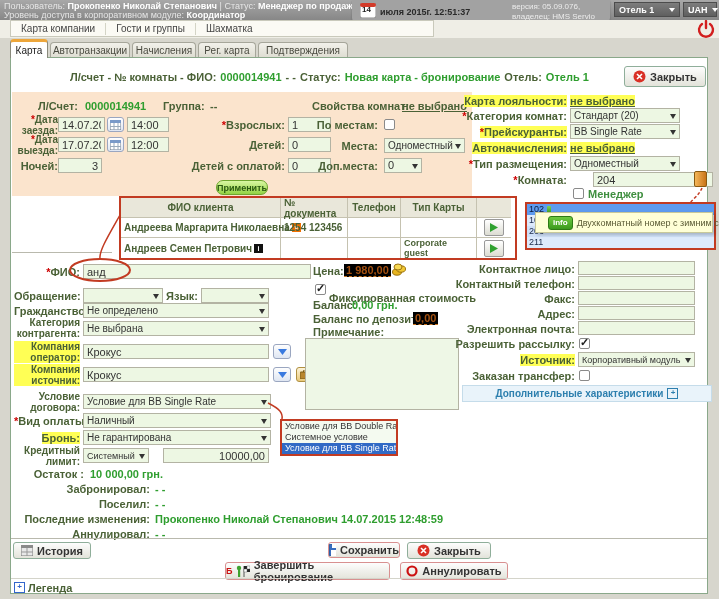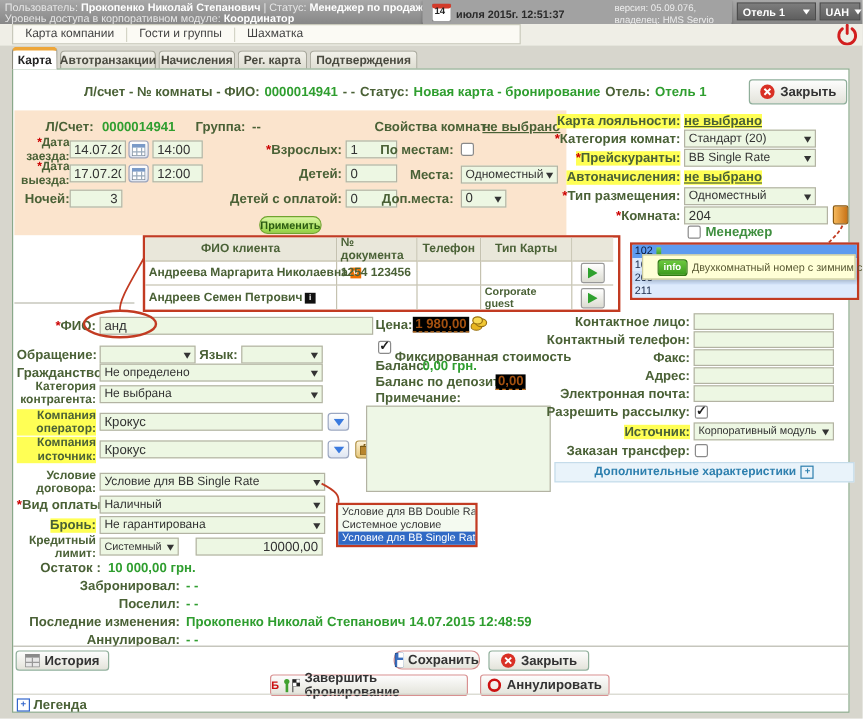--- a/index.html
+++ b/index.html
@@ -23,21 +23,21 @@
   .btn.pinkb{border-color:#d89090;}
   .btn.tealb{border-color:#8fae9a;}
   .topbar{position:absolute;left:0;top:0;width:719px;height:20px;background:linear-gradient(#a8a8a8,#878787);color:#e6e6e6;font-size:9px;}
   .topbar b{color:#fff;}
   .datebox{position:absolute;left:352px;top:0;width:258px;height:26px;background:#a2a2a2;border-radius:0 0 8px 8px;box-shadow:0 1px 2px rgba(0,0,0,.25);}
   .ddark{position:absolute;height:15px;background:linear-gradient(#7d7d7d,#5f5f5f);border:1px solid #4c4c4c;color:#fff;font-weight:bold;font-size:9px;display:flex;align-items:center;justify-content:space-between;padding:0 4px;box-sizing:border-box;}
   .ddark .arr{width:0;height:0;border-left:3px solid transparent;border-right:3px solid transparent;border-top:4px solid #fff;margin-left:4px;}
   .navbox{position:absolute;left:10px;top:20px;width:424px;height:17px;background:#fbfaf4;border:1px solid #c9c9bb;box-sizing:border-box;display:flex;align-items:center;}
   .navitem{padding:0 10px;font-size:10px;color:#444;border-right:1px solid #d4d4c6;cursor:pointer;height:12px;line-height:12px;}
   .navitem:last-child{border-right:none;}
-  .tab{position:absolute;top:42px;height:16px;background:linear-gradient(#f2f1ea,#dddcd1);border:1px solid #a6a69a;border-bottom:none;border-radius:4px 4px 0 0;font-size:10px;font-weight:bold;color:#4a4a40;display:flex;align-items:center;justify-content:center;cursor:pointer;box-sizing:border-box;}
+  .tab{position:absolute;top:42px;height:16px;background:linear-gradient(#f2f1ea,#dddcd1);border:1px solid #a6a69a;border-bottom:none;border-radius:4px 4px 0 0;font-size:10px;font-weight:normal;color:#4a4a40;display:flex;align-items:center;justify-content:center;cursor:pointer;box-sizing:border-box;}
   .tab.active{top:39px;height:19px;background:#fff;border:1px solid #8a8a7c;border-top:3px solid #eda63a;border-bottom:none;z-index:3;color:#222;}
   .main{position:absolute;left:10px;top:57px;width:698px;height:537px;background:#fff;border:1px solid #8aa88a;box-sizing:border-box;}
   .peach{position:absolute;left:12px;top:92px;width:460px;height:104px;background:#fbe4cd;}
   .tbl{position:absolute;left:119px;top:196px;width:398px;background:#fff;border:2px solid #c23b22;box-sizing:border-box;z-index:2;}
   .tr{display:flex;}
   .td{border-right:1px solid #c5c2b0;border-bottom:1px solid #c5c2b0;box-sizing:border-box;display:flex;align-items:center;padding:0 3px;font-weight:bold;color:#4a6136;font-size:10px;height:20px;}
   .td:last-child{border-right:none;}
   .tr.hd .td{background:#e9e7da;justify-content:center;}
   .tr.last .td{border-bottom:none;}
   .badge{display:inline-block;width:9px;height:9px;margin-left:2px;color:#fff;font-size:7px;line-height:9px;text-align:center;font-weight:bold;flex:none;}
@@ -216,21 +216,21 @@
   <div class="lbl rt" style="left:440px;top:126px;width:127px;"><span class="hlY"><span class="req">*</span><span>Прейскуранты:</span></span></div>
   <div class="sel hlY" style="left:570px;top:124px;width:110px;"><span style="font-size:10px;">BB Single Rate</span><span class="arr"></span></div>
 
   <div class="lbl rt" style="left:440px;top:142px;width:127px;"><span class="hlY">Автоначисления:</span></div>
   <span class="lbl link hlY" style="left:570px;top:142px;">не выбрано</span>
 
   <div class="lbl rt" style="left:440px;top:158px;width:127px;"><span class="req">*</span><span>Тип размещения:</span></div>
   <div class="sel" style="left:570px;top:156px;width:110px;"><span style="font-size:10px;">Одноместный</span><span class="arr"></span></div>
 
   <div class="lbl rt" style="left:440px;top:174px;width:127px;"><span class="req">*</span><span>Комната:</span></div>
-  <input class="inp" style="left: 570px; top: 172px; width: 120px;" value="204">
+  <input class="inp" style="left: 593px; top: 172px; width: 120px;" value="204">
   <span class="abs" style="left:694px;top:171px;width:13px;height:16px;background:linear-gradient(90deg,#f5b75a,#c87418);border:1px solid #8a5a10;border-radius:2px;box-sizing:border-box;cursor:pointer;"></span>
 
   <span class="cb" style="left:573px;top:188px;"></span>
   <span class="abs" style="left:588px;top:188px;color:#3f8f3f;font-weight:bold;">Менеджер</span>
 
   <div class="room-popup">
     <div class="room-row selected">
         <span>102</span>
         <span style="display:inline-block;width:4px;height:8px;background:linear-gradient(#7ed457,#2e8f1a);margin-left:3px;border-radius:1px;"></span>
       </div>
@@ -408,21 +408,21 @@
   <div class="btn tealb" style="left:13px;top:542px;width:78px;height:17px;">
     <svg width="12" height="11">
         <rect x="0" y="0" width="12" height="11" fill="#e8e8e8" stroke="#777"></rect>
         <rect x="0" y="0" width="12" height="3" fill="#8a8a8a"></rect>
         <line x1="6" y1="3" x2="6" y2="11" stroke="#999"></line>
         <line x1="0" y1="7" x2="12" y2="7" stroke="#999"></line>
       </svg>
     <span>История</span>
   </div>
 
-  <div class="btn pinkb" style="left:328px;top:542px;width:72px;height:16px;border-radius:7px;">
+  <div class="btn pinkb" style="left:328px;top:542px;width:72px;height:16px;">
     <svg width="12" height="12">
         <rect x="0" y="0" width="12" height="12" rx="2" fill="#3a6ebf" stroke="#25518f"></rect>
         <rect x="3" y="0" width="6" height="4" fill="#fff"></rect>
         <rect x="2" y="6" width="8" height="6" fill="#fff"></rect>
       </svg>
     <span>Сохранить</span>
   </div>
   <div class="btn tealb" style="left:407px;top:542px;width:84px;height:17px;">
     <svg width="13" height="13">
         <circle cx="6.5" cy="6.5" r="6" fill="#d93025"></circle>

